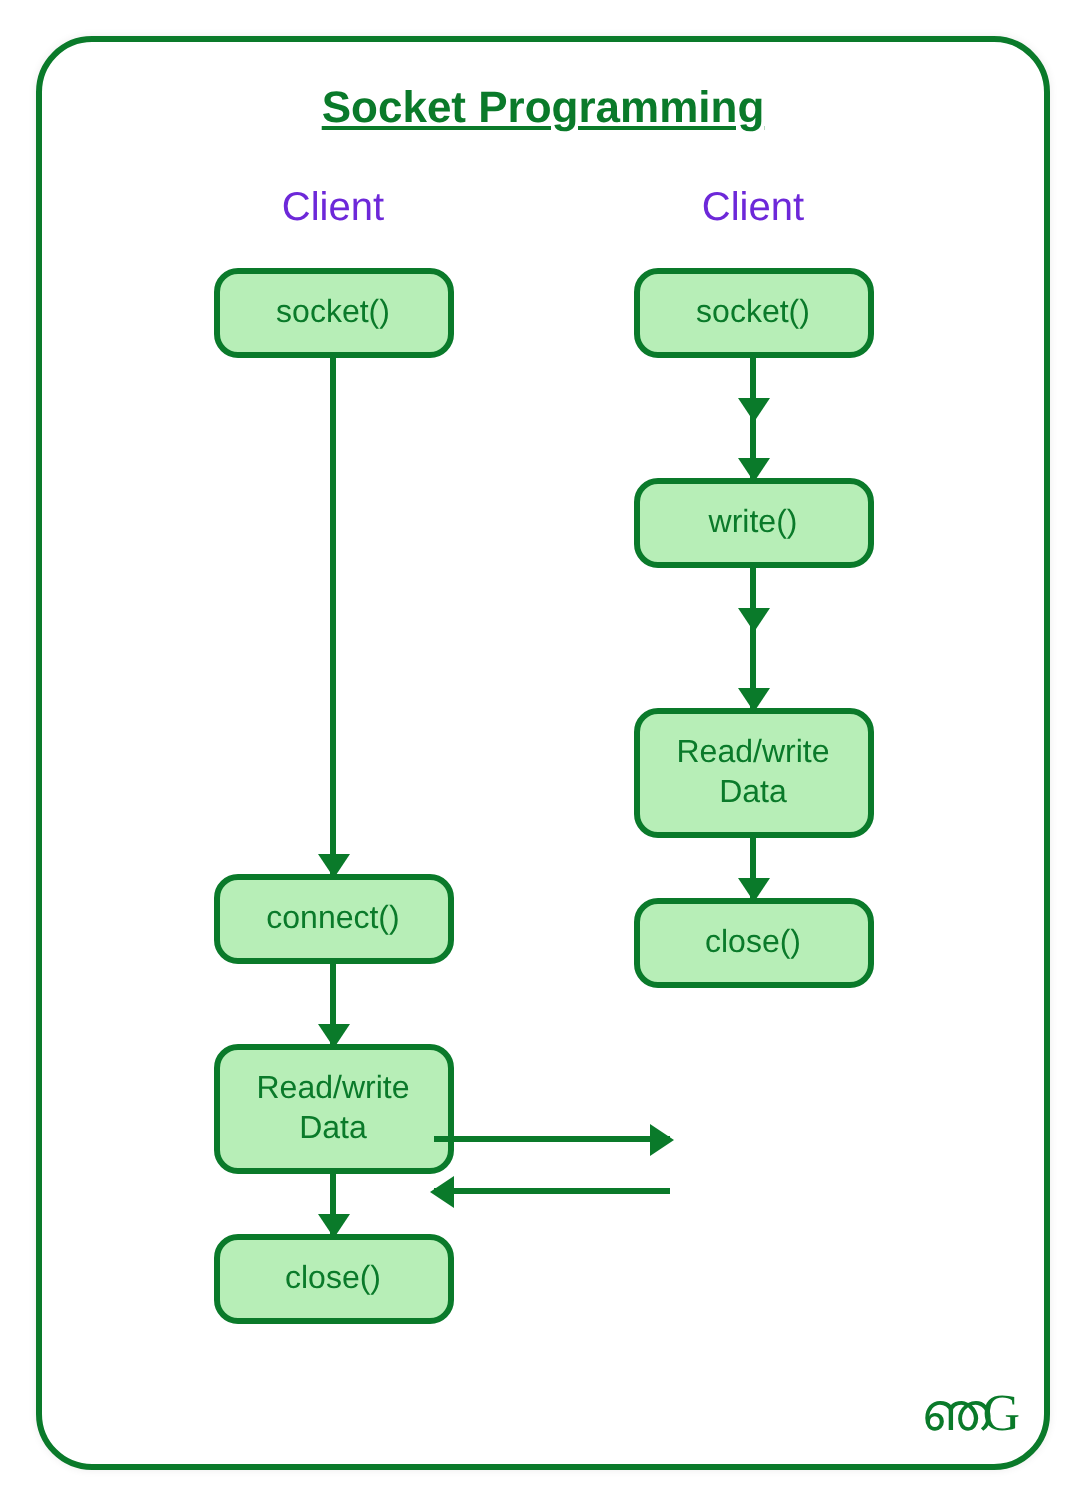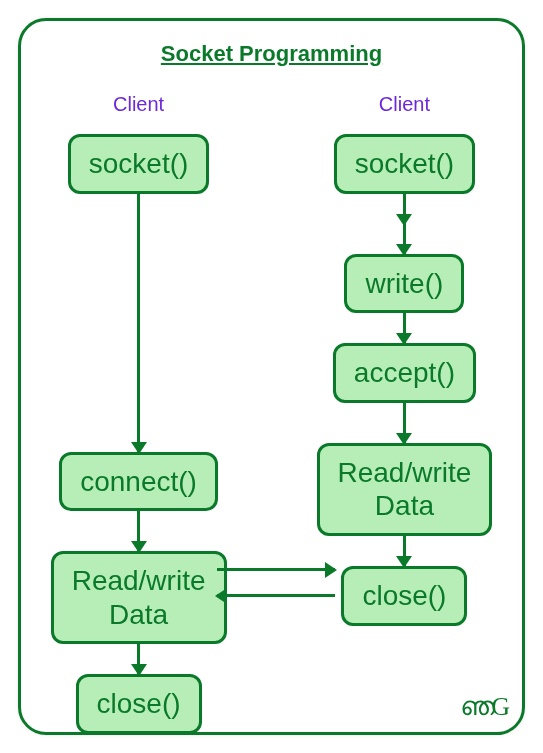--- a/index.html
+++ b/index.html
@@ -47,21 +47,21 @@
     color: #6d28d9;
     margin-bottom: 18px;
   }
   .node {
     min-width: 120px;
     padding: 10px 18px;
     background: #b7eeb7;
     border: 3px solid #0a7a2a;
     border-radius: 12px;
     color: #0a7a2a;
-    font-size: 28px;
+    font-size: 16px;
     text-align: center;
     line-height: 1.2;
   }
   .arrow-down {
     width: 3px;
     background: #0a7a2a;
     position: relative;
     flex: 0 0 auto;
   }
   .arrow-down::after {
@@ -156,21 +156,20 @@
       <div class="col-header">Client</div>
 
       <div class="node">socket()</div>
       <div class="arrow-down ad-short"></div>
 
       <div class="arrow-down ad-short"></div>
 
       <div class="node">write()</div>
       <div class="arrow-down ad-short"></div>
 
-      <div class="node">accept()</div>
       <div class="arrow-down ad-mid"></div>
 
       <div class="node" style="white-space: pre-line;">Read/write
 Data</div>
       <div class="arrow-down ad-short"></div>
 
       <div class="node">close()</div>
     </div>
 
   </div>

